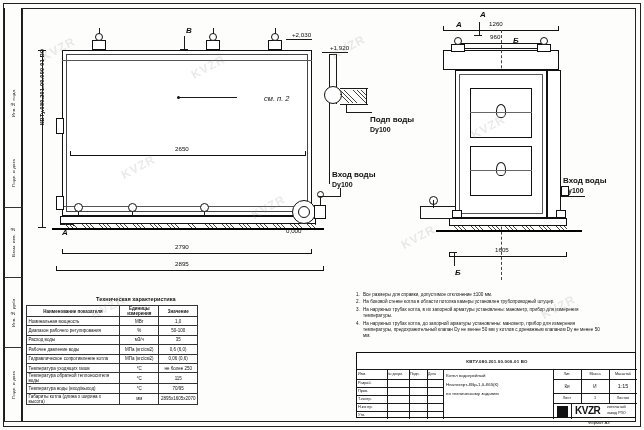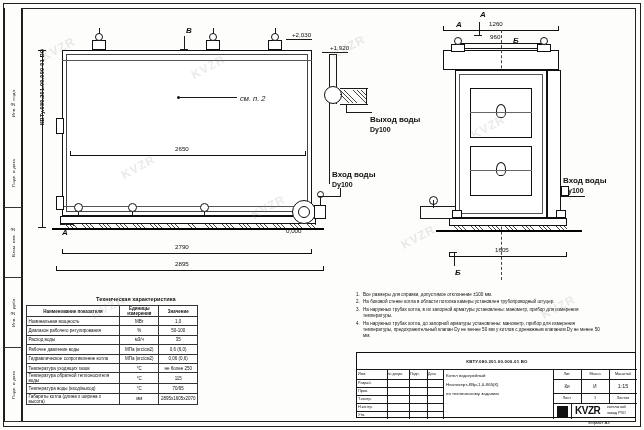--- a/index.html
+++ b/index.html
@@ -48,21 +48,21 @@
   .h { height:1px; }
   .v { width:1px; }
   .thick { background:#000; }
   .dashdot-v {
     position:absolute; width:0; border-left:1px dashed #444;
   }
   .txt {
     position:absolute; font-size:6.2px; color:#111; white-space:nowrap;
   }
   .txt.b { font-weight:700; }
-  .txt.i { font-style:italic; }
+  .txt.i { font-style:italic;margin-left:24px; }
   .txt.tiny { font-size:4.3px; }
 
   
   .body-box { position:absolute; border:1.2px solid #111; background:#fff; }
   .body-box.thin { border-width:1px; }
   .hatch {
     position:absolute;
     background:repeating-linear-gradient(45deg,#444 0 0.5px, transparent 0.5px 3px);
   }
   .circ { position:absolute; border:1.1px solid #111; border-radius:50%; background:#fff; }
@@ -196,21 +196,21 @@
       <div class="ln v" style="left:329px;top:54px;height:130px;"></div>
       <div class="ln v" style="left:336px;top:54px;height:50px;"></div>
       <div class="ln h" style="left:329px;top:54px;width:8px;"></div>
       <div class="circ" style="left:324px;top:86px;width:18px;height:18px;border-color:#111;"></div>
       <div class="ln h" style="left:340px;top:88px;width:28px;"></div>
       <div class="ln h" style="left:340px;top:104px;width:28px;"></div>
       <div class="ln v" style="left:366px;top:88px;height:16px;"></div>
       <div class="hatch" style="left:340px;top:90px;width:26px;height:13px;"></div>
     </div>
 
-    <div class="txt b" style="left:370px;top:115px;font-size:8px;">Выход воды</div>
+    <div class="txt b" style="left:370px;top:115px;font-size:8px;">Подп воды</div>
     <div class="txt b" style="left:370px;top:126px;font-size:7px;">Dy100</div>
     <div class="ln h" style="left:346px;top:112px;width:26px;"></div>
     <div class="ln v" style="left:346px;top:104px;height:9px;"></div>
 
     <div class="txt b" style="left:332px;top:170px;font-size:8px;">Вход воды</div>
     <div class="txt b" style="left:332px;top:181px;font-size:7px;">Dy100</div>
     <div class="ln h" style="left:318px;top:196px;width:22px;"></div>
     <div class="ln v" style="left:340px;top:188px;height:9px;"></div>
 
     <div>

